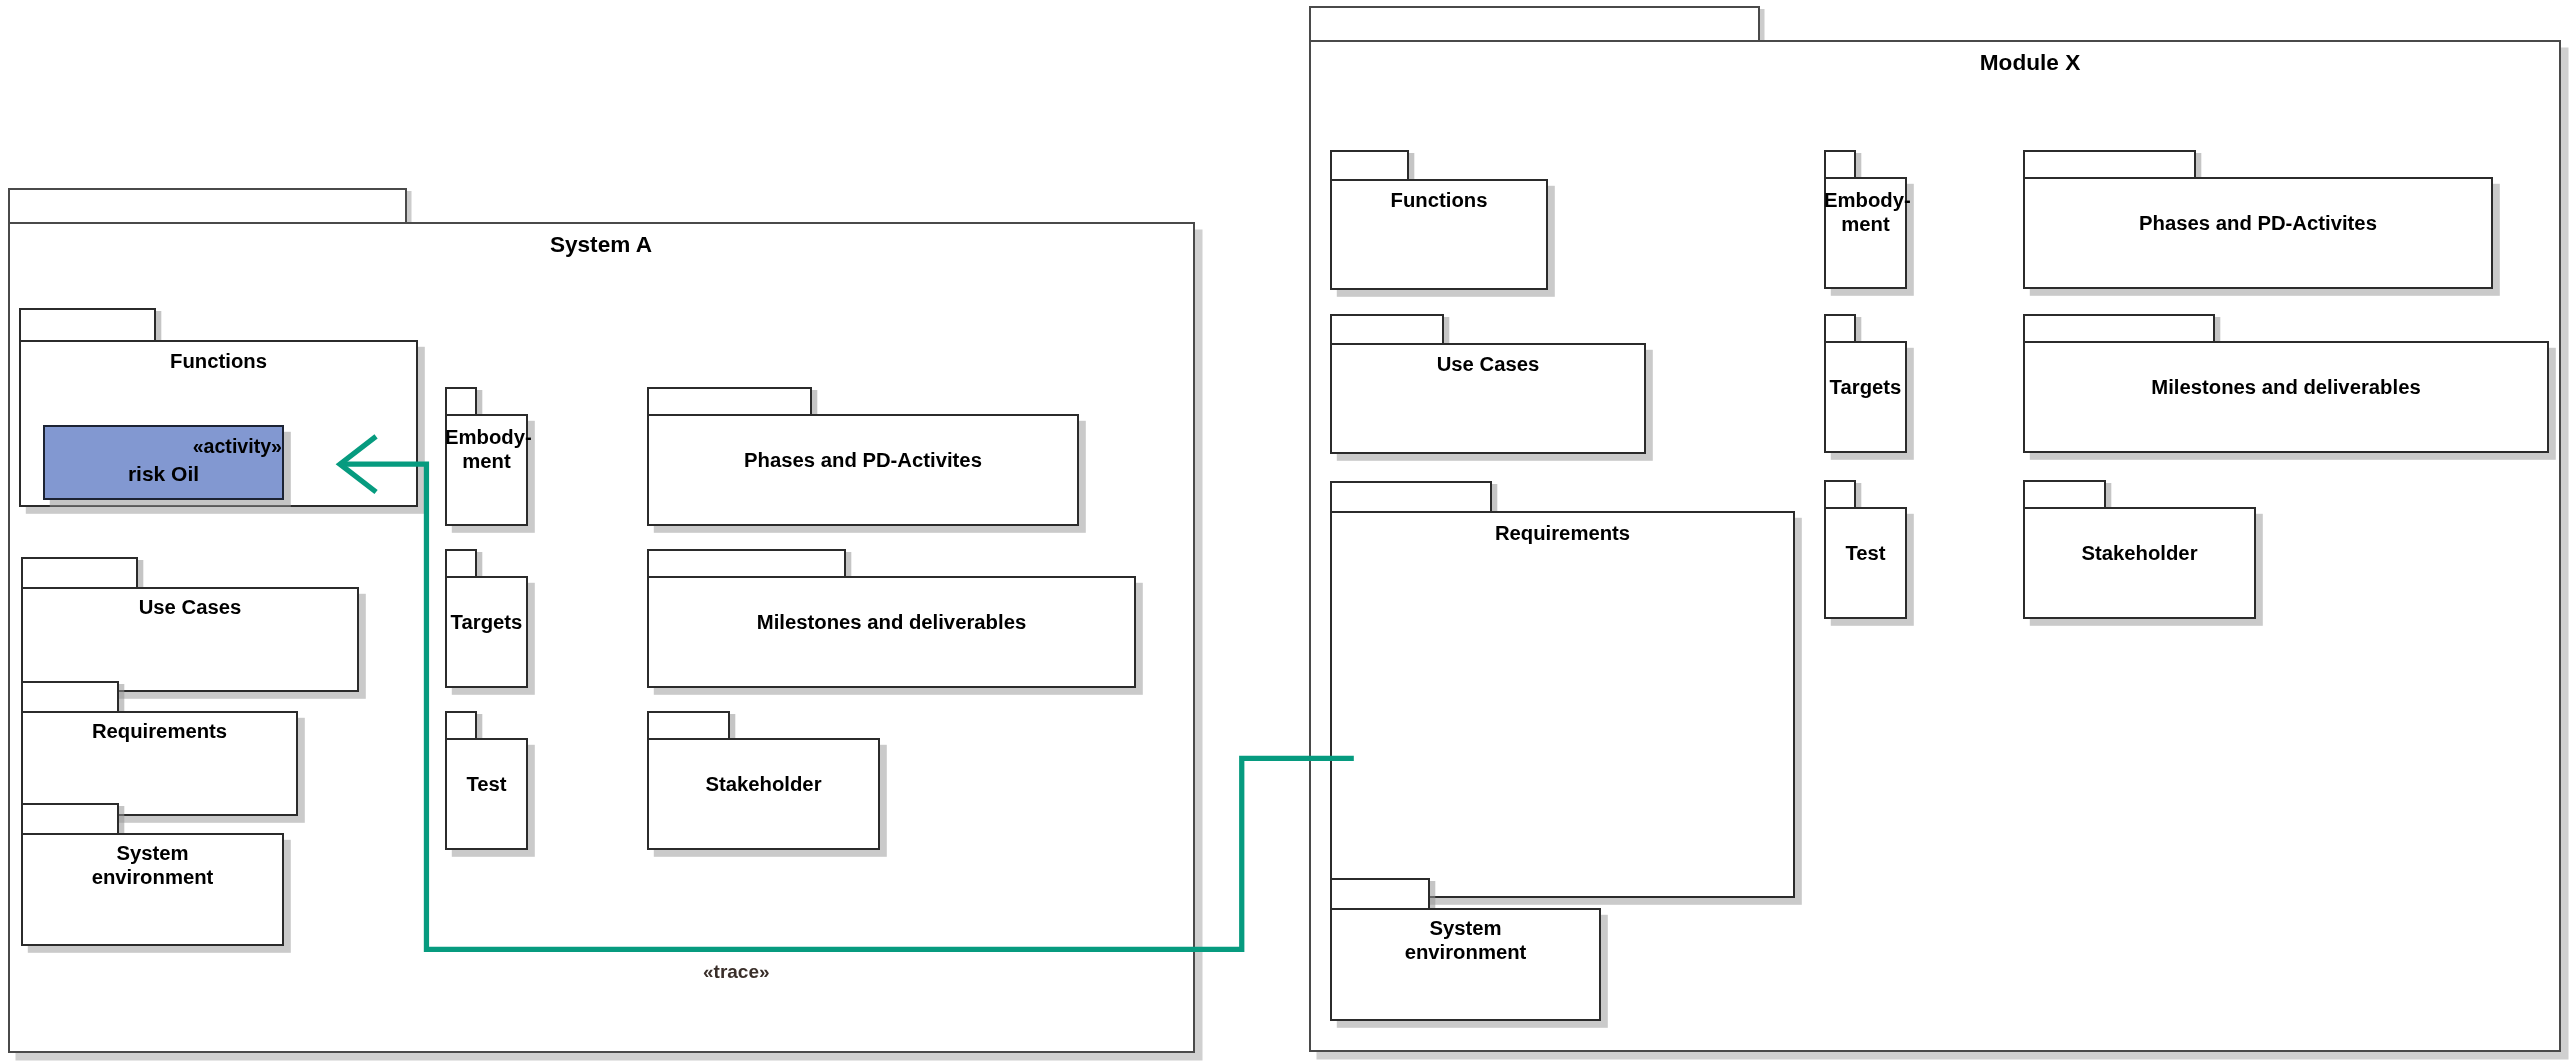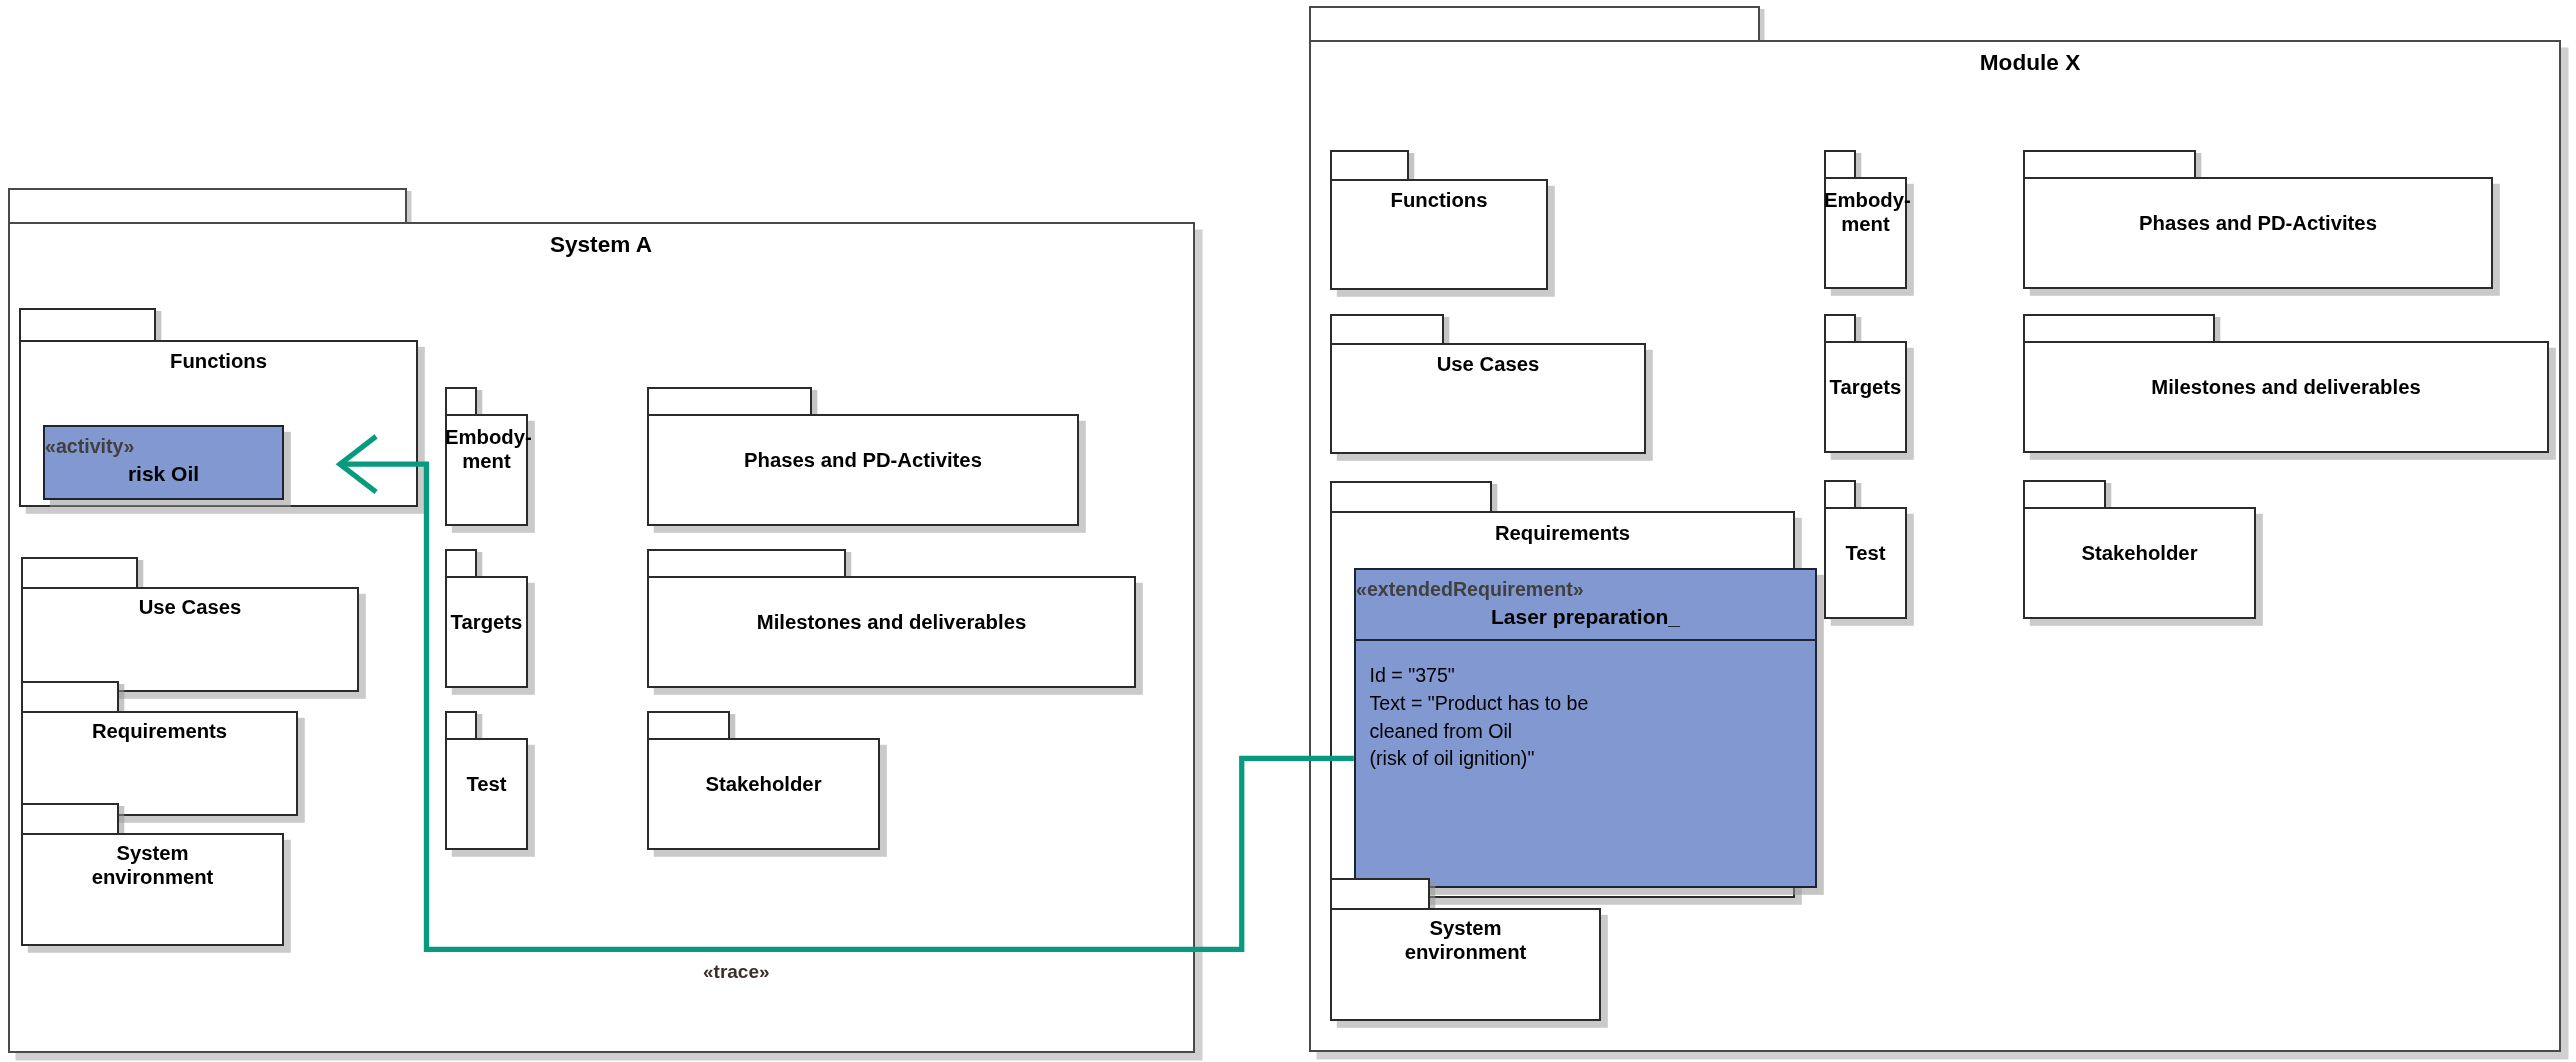--- a/index.html
+++ b/index.html
@@ -72,22 +72,22 @@
 
   
   .classifier {
     position: absolute;
     box-sizing: border-box;
     background: #8298d1;
     border: 2.3px solid #1c2333;
     box-shadow: 6.8px 6.8px 0 0 rgba(150,150,150,0.55);
   }
   .classifier .stereo {
-    text-align: left;
-    color: #404040;
+    text-align: right;
+    color: #000000;
     font-weight: bold;
     font-size: 19.6px;
     line-height: 1.1;
   }
   .classifier .cname {
     text-align: center;
     color: #000000;
     font-weight: bold;
     font-size: 21px;
     line-height: 1.1;
@@ -218,31 +218,20 @@
     <div class="body" style="top:29px; width:316px; height:111px;"></div>
     <div class="label" style="top:39px;">Use Cases</div>
   </div>
 
   <div class="pkg inner" style="left:1330px; top:481px; width:465px; height:417px;">
     <div class="tab" style="width:162px; height:32px;"></div>
     <div class="body" style="top:30px; width:465px; height:387px;"></div>
     <div class="label" style="top:41px;">Requirements</div>
   </div>
 
-  <div class="classifier" style="left:1354px; top:568px; width:463px; height:320px;">
-    <div style="padding-top:9px;">
-      <div class="stereo">«extendedRequirement»</div>
-      <div class="cname" style="margin-top:4.5px;">Laser preparation_</div>
-    </div>
-    <div class="divider" style="margin-top:10.5px;"></div>
-    <div class="compartment">Id = "375"
-Text = "Product has to be
-cleaned from Oil
-(risk  of oil ignition)"</div>
-  </div>
 
   <div class="pkg inner" style="left:1330px; top:878px; width:271px; height:143px;">
     <div class="tab" style="width:100px; height:32px;"></div>
     <div class="body" style="top:30px; width:271px; height:113px;"></div>
     <div class="label" style="top:39px;">System
 environment</div>
   </div>
 
   <div class="pkg inner" style="left:1824px; top:150px; width:83px; height:139px;">
     <div class="tab" style="width:32px; height:29px;"></div>

